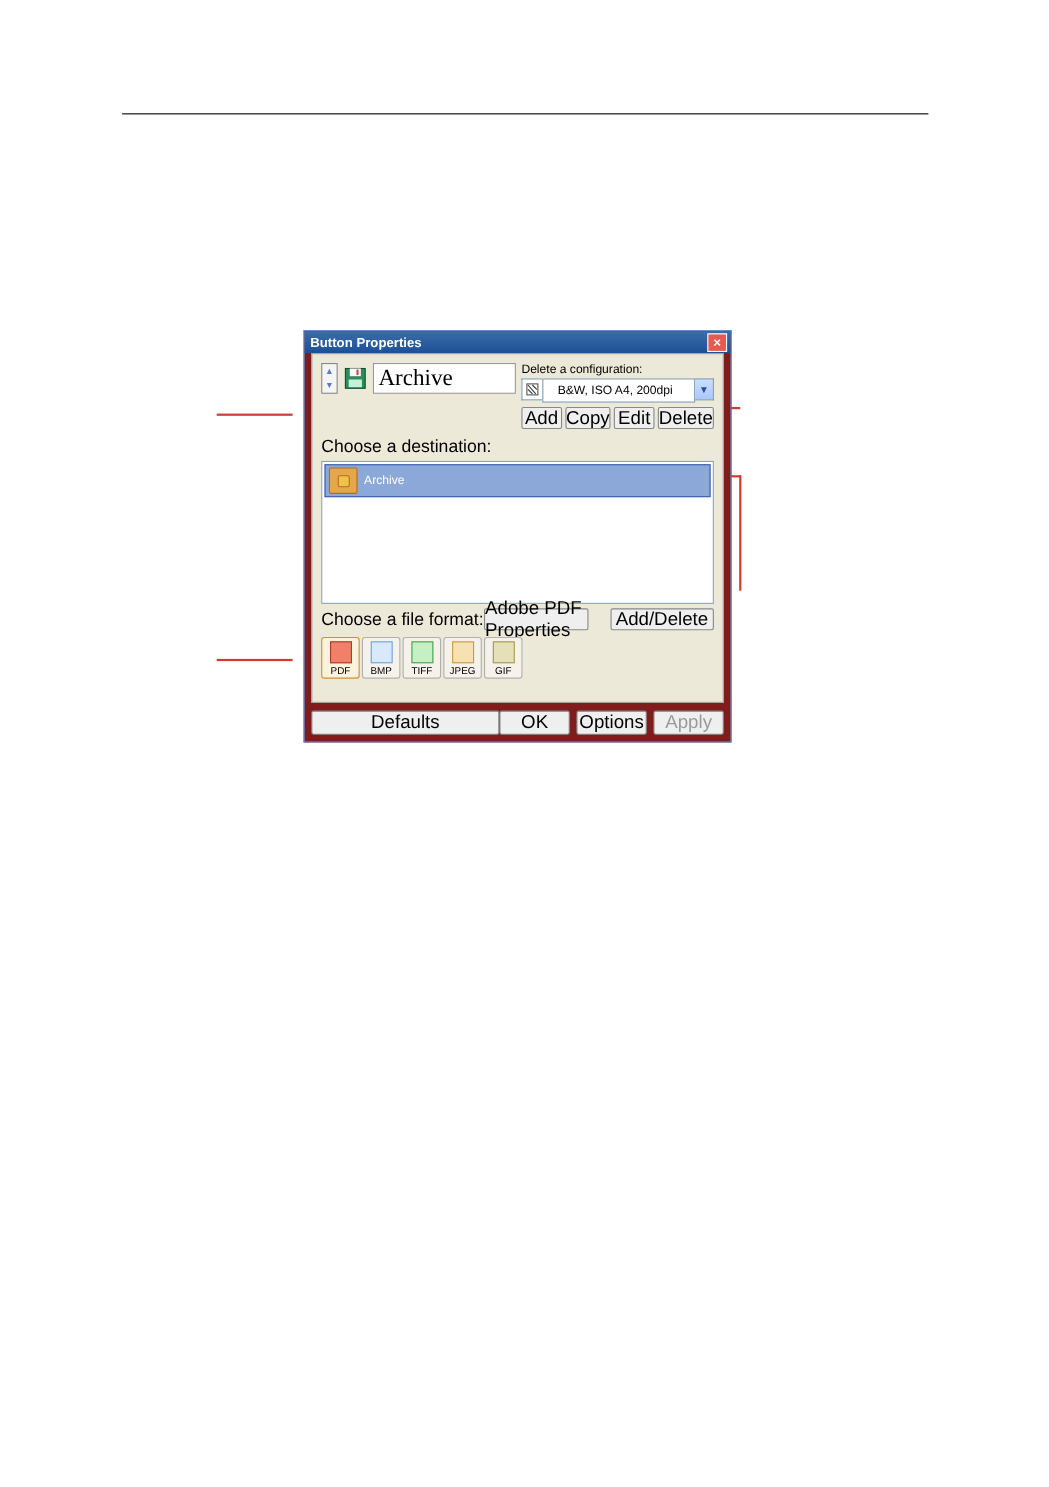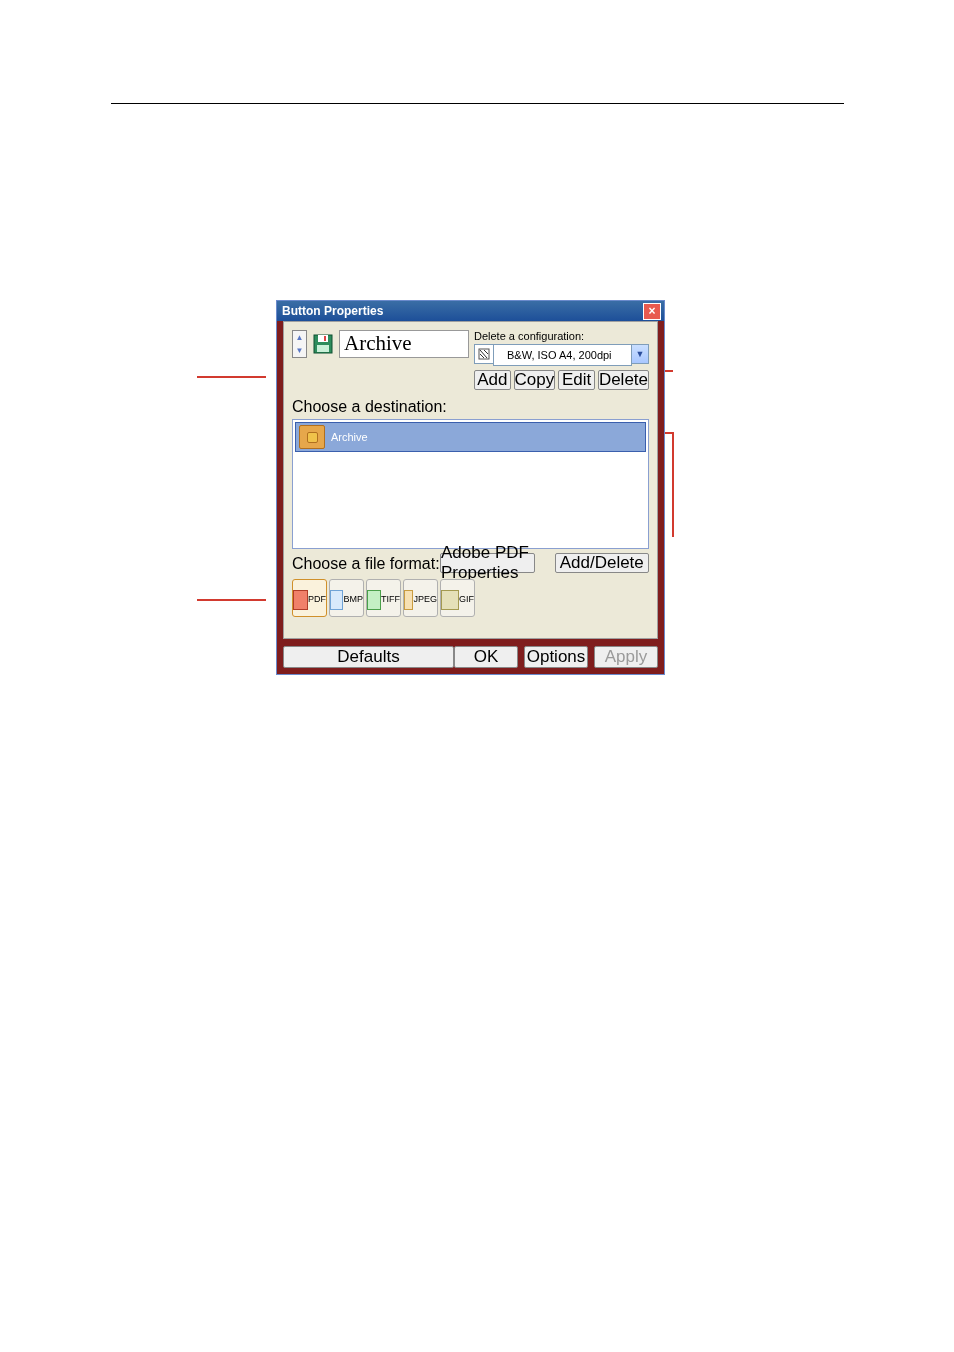--- a/index.html
+++ b/index.html
@@ -30,21 +30,21 @@
 .sectlabel{font-size:16px;margin-top:8px}
 .destlist{margin-top:3px;height:128px;border:1px solid #8a9fd0;background:#fff;overflow:hidden}
 .destitem{height:28px;background:#8ba8d9;color:#fff;display:flex;align-items:center;padding-left:3px;border:1px solid #3a5fad;margin:2px}
 .desticon{width:24px;height:22px;background:#e6a74b;border:1px solid #b06f1f;margin-right:6px;border-radius:2px;position:relative}
 .desticon::after{content:"";position:absolute;left:7px;top:6px;width:9px;height:9px;background:#f0c24a;border:1px solid #b06f1f;border-radius:2px}
 .row-ff{display:flex;justify-content:space-between;align-items:flex-end;margin-top:4px}
 .ffbtns{display:flex;gap:20px}
 .long{width:115px}
 .mid{width:70px}
 .formats{display:flex;gap:2px;margin-top:6px}
-.fmt{width:33px;height:36px;border:1px solid #b0b0b0;border-radius:3px;background:#f4f2ea;display:flex;flex-direction:row;align-items:center;font-size:9px}
+.fmt{width:33px;height:36px;border:1px solid #b0b0b0;border-radius:3px;background:#f4f2ea;display:flex;flex-direction:column;align-items:center;font-size:9px}
 .fmt.sel{border:1px solid #d0902a;background:#faf2dc}
 .fmt .fimg{width:18px;height:18px;margin-top:3px;background:#ddd;border:1px solid #999}
 .fmt.sel .fimg{background:#f0806a;border-color:#b03c28}
 .fmt.bmp .fimg{background:#d7e9fb;border-color:#6fa3d6}
 .fmt.tif .fimg{background:#c4f0c4;border-color:#4aa04a}
 .fmt.jpg .fimg{background:#f7e0b2;border-color:#c99c40}
 .fmt.gif .fimg{background:#e5e0b8;border-color:#a49a50}
 .fmt span{margin-top:2px}
 .footer{position:absolute;left:6px;right:6px;bottom:6px;display:flex;justify-content:space-between;align-items:center}
 .footer .wbtn{width:62px;height:20px}

